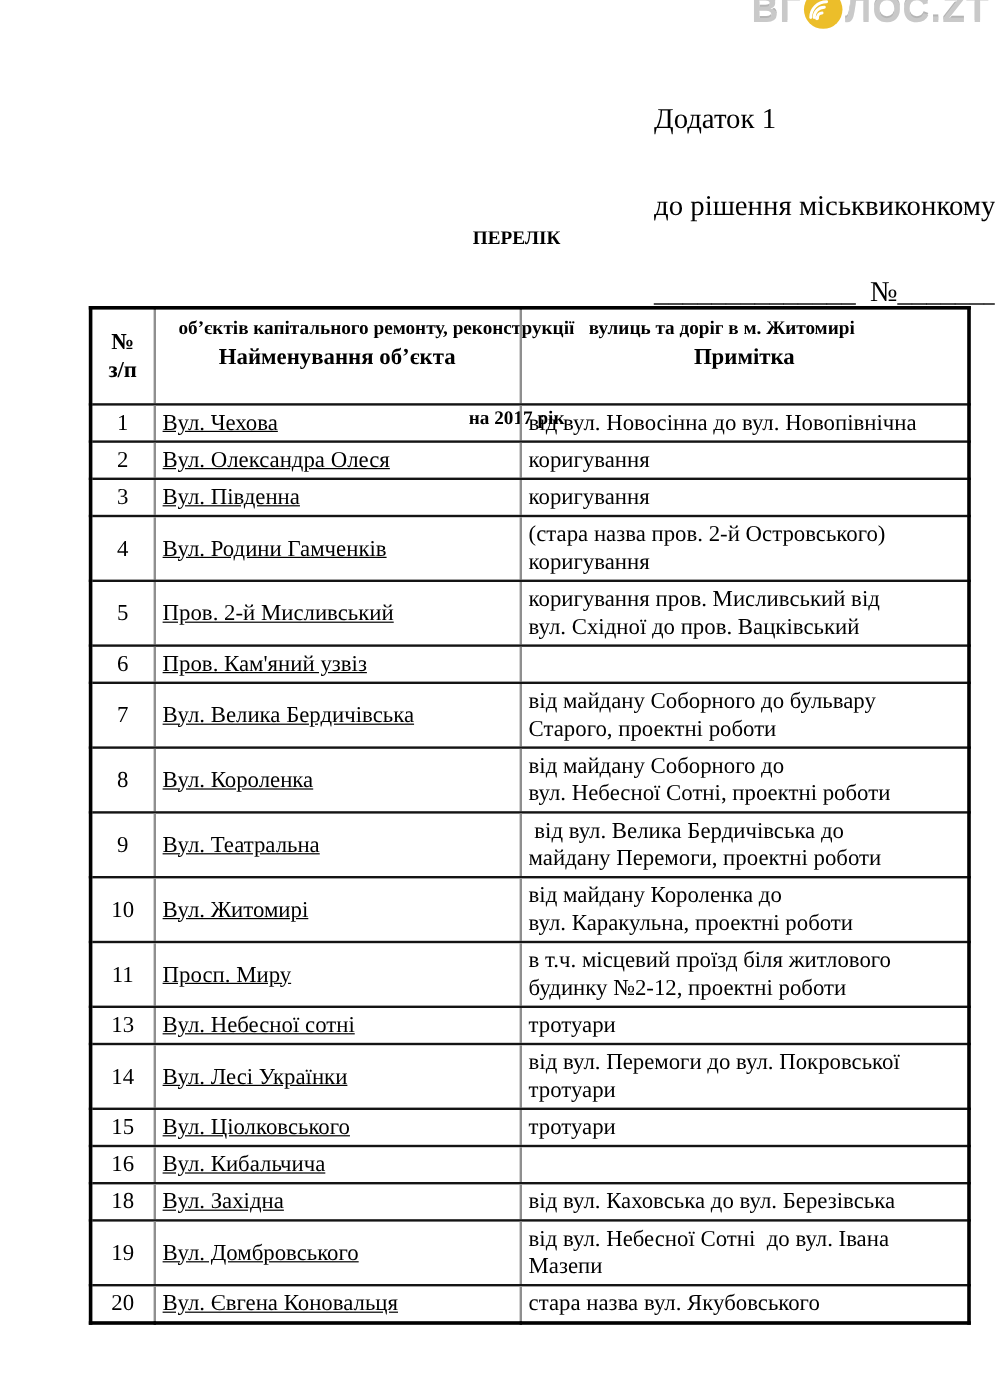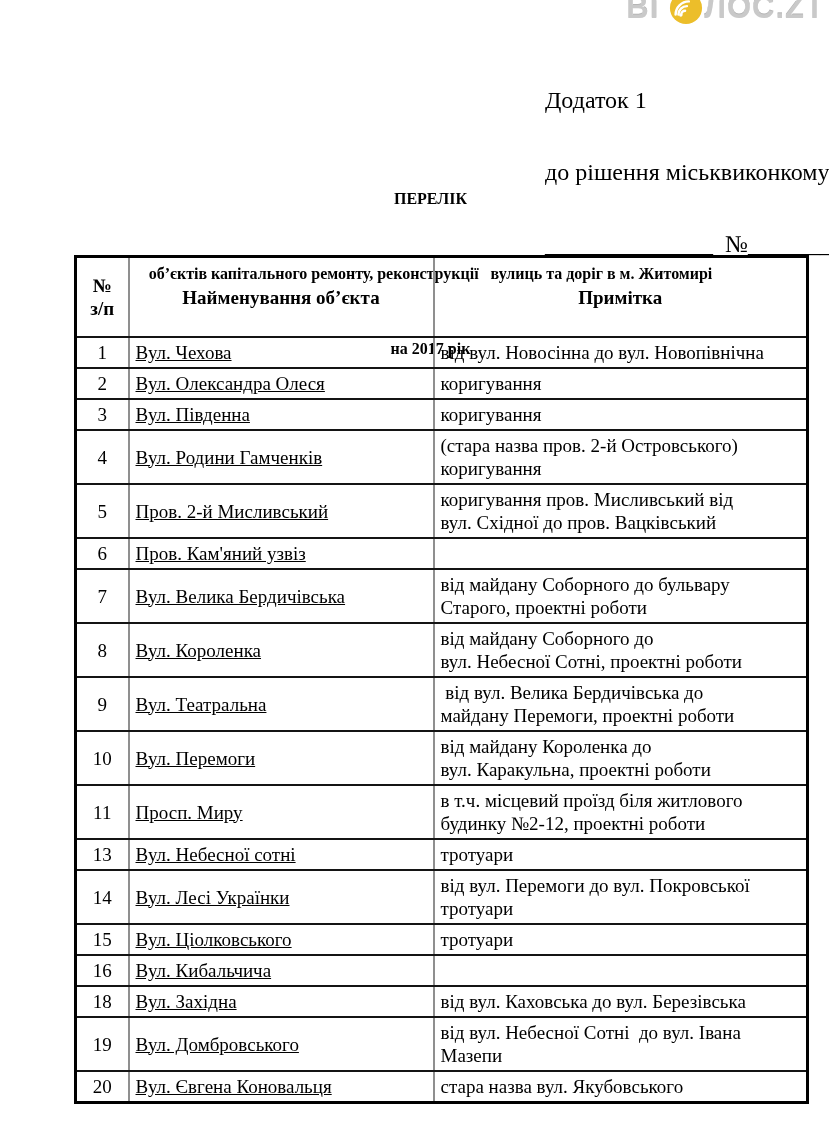--- a/index.html
+++ b/index.html
@@ -175,21 +175,21 @@
 
   <tr>
     <td class="c-num">9</td>
     <td class="c-name v-sep">Вул. Театральна</td>
     <td class="c-note v-sep"> від вул. Велика Бердичівська до
 майдану Перемоги, проектні роботи</td>
   </tr>
 
   <tr>
     <td class="c-num">10</td>
-    <td class="c-name v-sep">Вул. Перемоги</td>
+    <td class="c-name v-sep">Вул. Житомирі</td>
     <td class="c-note v-sep">від майдану Короленка до
 вул. Каракульна, проектні роботи</td>
   </tr>
 
   <tr>
     <td class="c-num">11</td>
     <td class="c-name v-sep">Просп. Миру</td>
     <td class="c-note v-sep">в т.ч. місцевий проїзд біля житлового
 будинку №2-12, проектні роботи</td>
   </tr>

